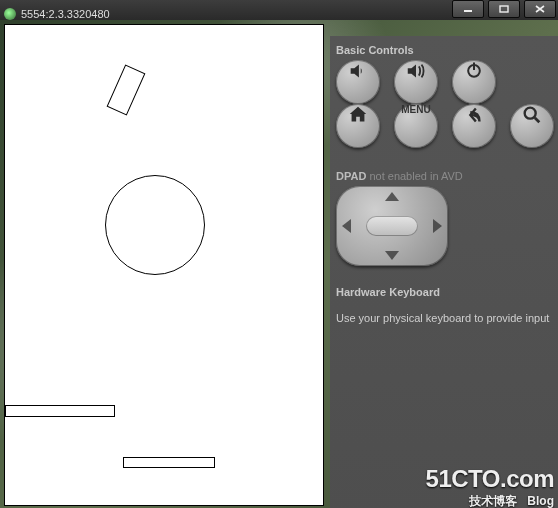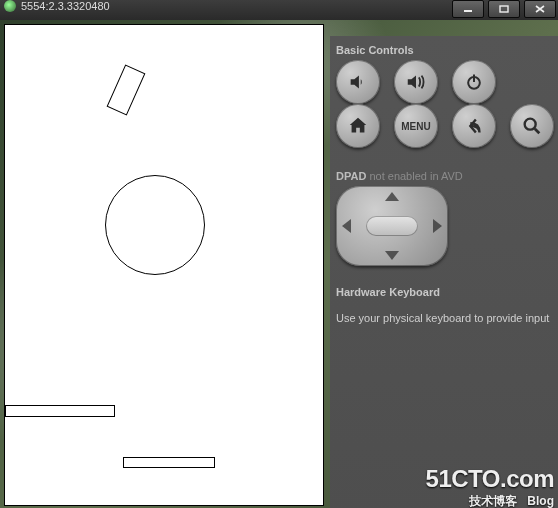--- a/index.html
+++ b/index.html
@@ -3,32 +3,32 @@
 <meta charset="utf-8">
 <style>
   html,body{margin:0;padding:0;width:558px;height:508px;font-family:Arial,Helvetica,sans-serif;background:#3a4a3a;overflow:hidden}
   
   .desktop{position:absolute;inset:0;background:
     radial-gradient(circle at 80px 350px,rgba(255,255,255,.35),rgba(255,255,255,0) 120px),
     radial-gradient(circle at 300px 60px,rgba(255,255,255,.25),rgba(255,255,255,0) 90px),
     linear-gradient(135deg,#2e3f2b 0%,#4a5c3f 35%,#5e6f4d 55%,#38472f 100%);
     filter:blur(.3px)}
   
-  .titlebar{position:absolute;left:0;top:0;right:0;height:20px;background:linear-gradient(#3d3d3d,#2a2a2a);display:flex;align-items:flex-start;color:#ddd;font-size:11px}
+  .titlebar{position:absolute;left:0;top:0;right:0;height:20px;background:linear-gradient(#3d3d3d,#2a2a2a);display:flex;align-items:flex-end;color:#ddd;font-size:11px}
   .titlebar .ico{width:12px;height:12px;border-radius:50%;background:radial-gradient(circle at 40% 40%,#9f9,#363);margin:0 5px 0 4px}
   .titlebar .title{flex:1}
   .winbtns{display:flex;height:100%}
   .winbtn{width:30px;height:16px;margin:0 2px;border:1px solid #0a0a0a;background:linear-gradient(#666,#444);border-radius:2px;display:flex;align-items:center;justify-content:center;color:#eee;cursor:pointer}
   .winbtn svg{display:block}
   
   .stage{position:absolute;left:4px;top:24px;width:318px;height:480px;background:#fff;border:1px solid #000}
   .sidepanel{position:absolute;left:330px;top:36px;width:232px;height:480px;background:#555;background:linear-gradient(#555,#4e4e4e)}
   .sec-h{color:#c8c8c8;font-size:11px;font-weight:bold;margin:8px 0 4px 6px}
   .row{display:flex;gap:14px;margin-left:6px}
-  .rbtn{width:44px;height:44px;border-radius:50%;background:radial-gradient(circle at 32% 28%,#cfcfcf,#8e8e8e);box-shadow:inset 0 0 0 1px rgba(0,0,0,.35),0 2px 3px rgba(0,0,0,.5);display:flex;align-items:center;justify-content:center;cursor:pointer}
+  .rbtn{width:44px;height:44px;border-radius:50%;background:radial-gradient(circle at 32% 28%,#cfcfcf,#8e8e8e);box-shadow:inset 0 0 0 1px rgba(0,0,0,.35),0 2px 3px rgba(0,0,0,.5);display:flex;align-items:flex-start;justify-content:center;cursor:pointer}
   .rbtn svg{display:block}
   .menu-label{font-size:10px;font-weight:bold;color:#333}
   .dpad-line{color:#bdbdbd;font-size:11px;font-weight:bold;margin:22px 0 4px 6px}
   .dpad-line .dis{color:#8a8a8a;font-weight:normal}
   .dpad{position:relative;width:112px;height:80px;margin-left:6px;border-radius:24px;background:radial-gradient(circle at 35% 30%,#cfcfcf,#8a8a8a);box-shadow:inset 0 0 0 1px rgba(0,0,0,.35),0 2px 3px rgba(0,0,0,.5)}
   .dpad .tri{position:absolute;width:0;height:0;border-style:solid;opacity:.75}
   .dpad .up{left:50%;top:6px;margin-left:-7px;border-width:0 7px 9px 7px;border-color:transparent transparent #333 transparent}
   .dpad .down{left:50%;bottom:6px;margin-left:-7px;border-width:9px 7px 0 7px;border-color:#333 transparent transparent transparent}
   .dpad .left{left:6px;top:50%;margin-top:-7px;border-width:7px 9px 7px 0;border-color:transparent #333 transparent transparent}
   .dpad .right{right:6px;top:50%;margin-top:-7px;border-width:7px 0 7px 9px;border-color:transparent transparent transparent #333}

